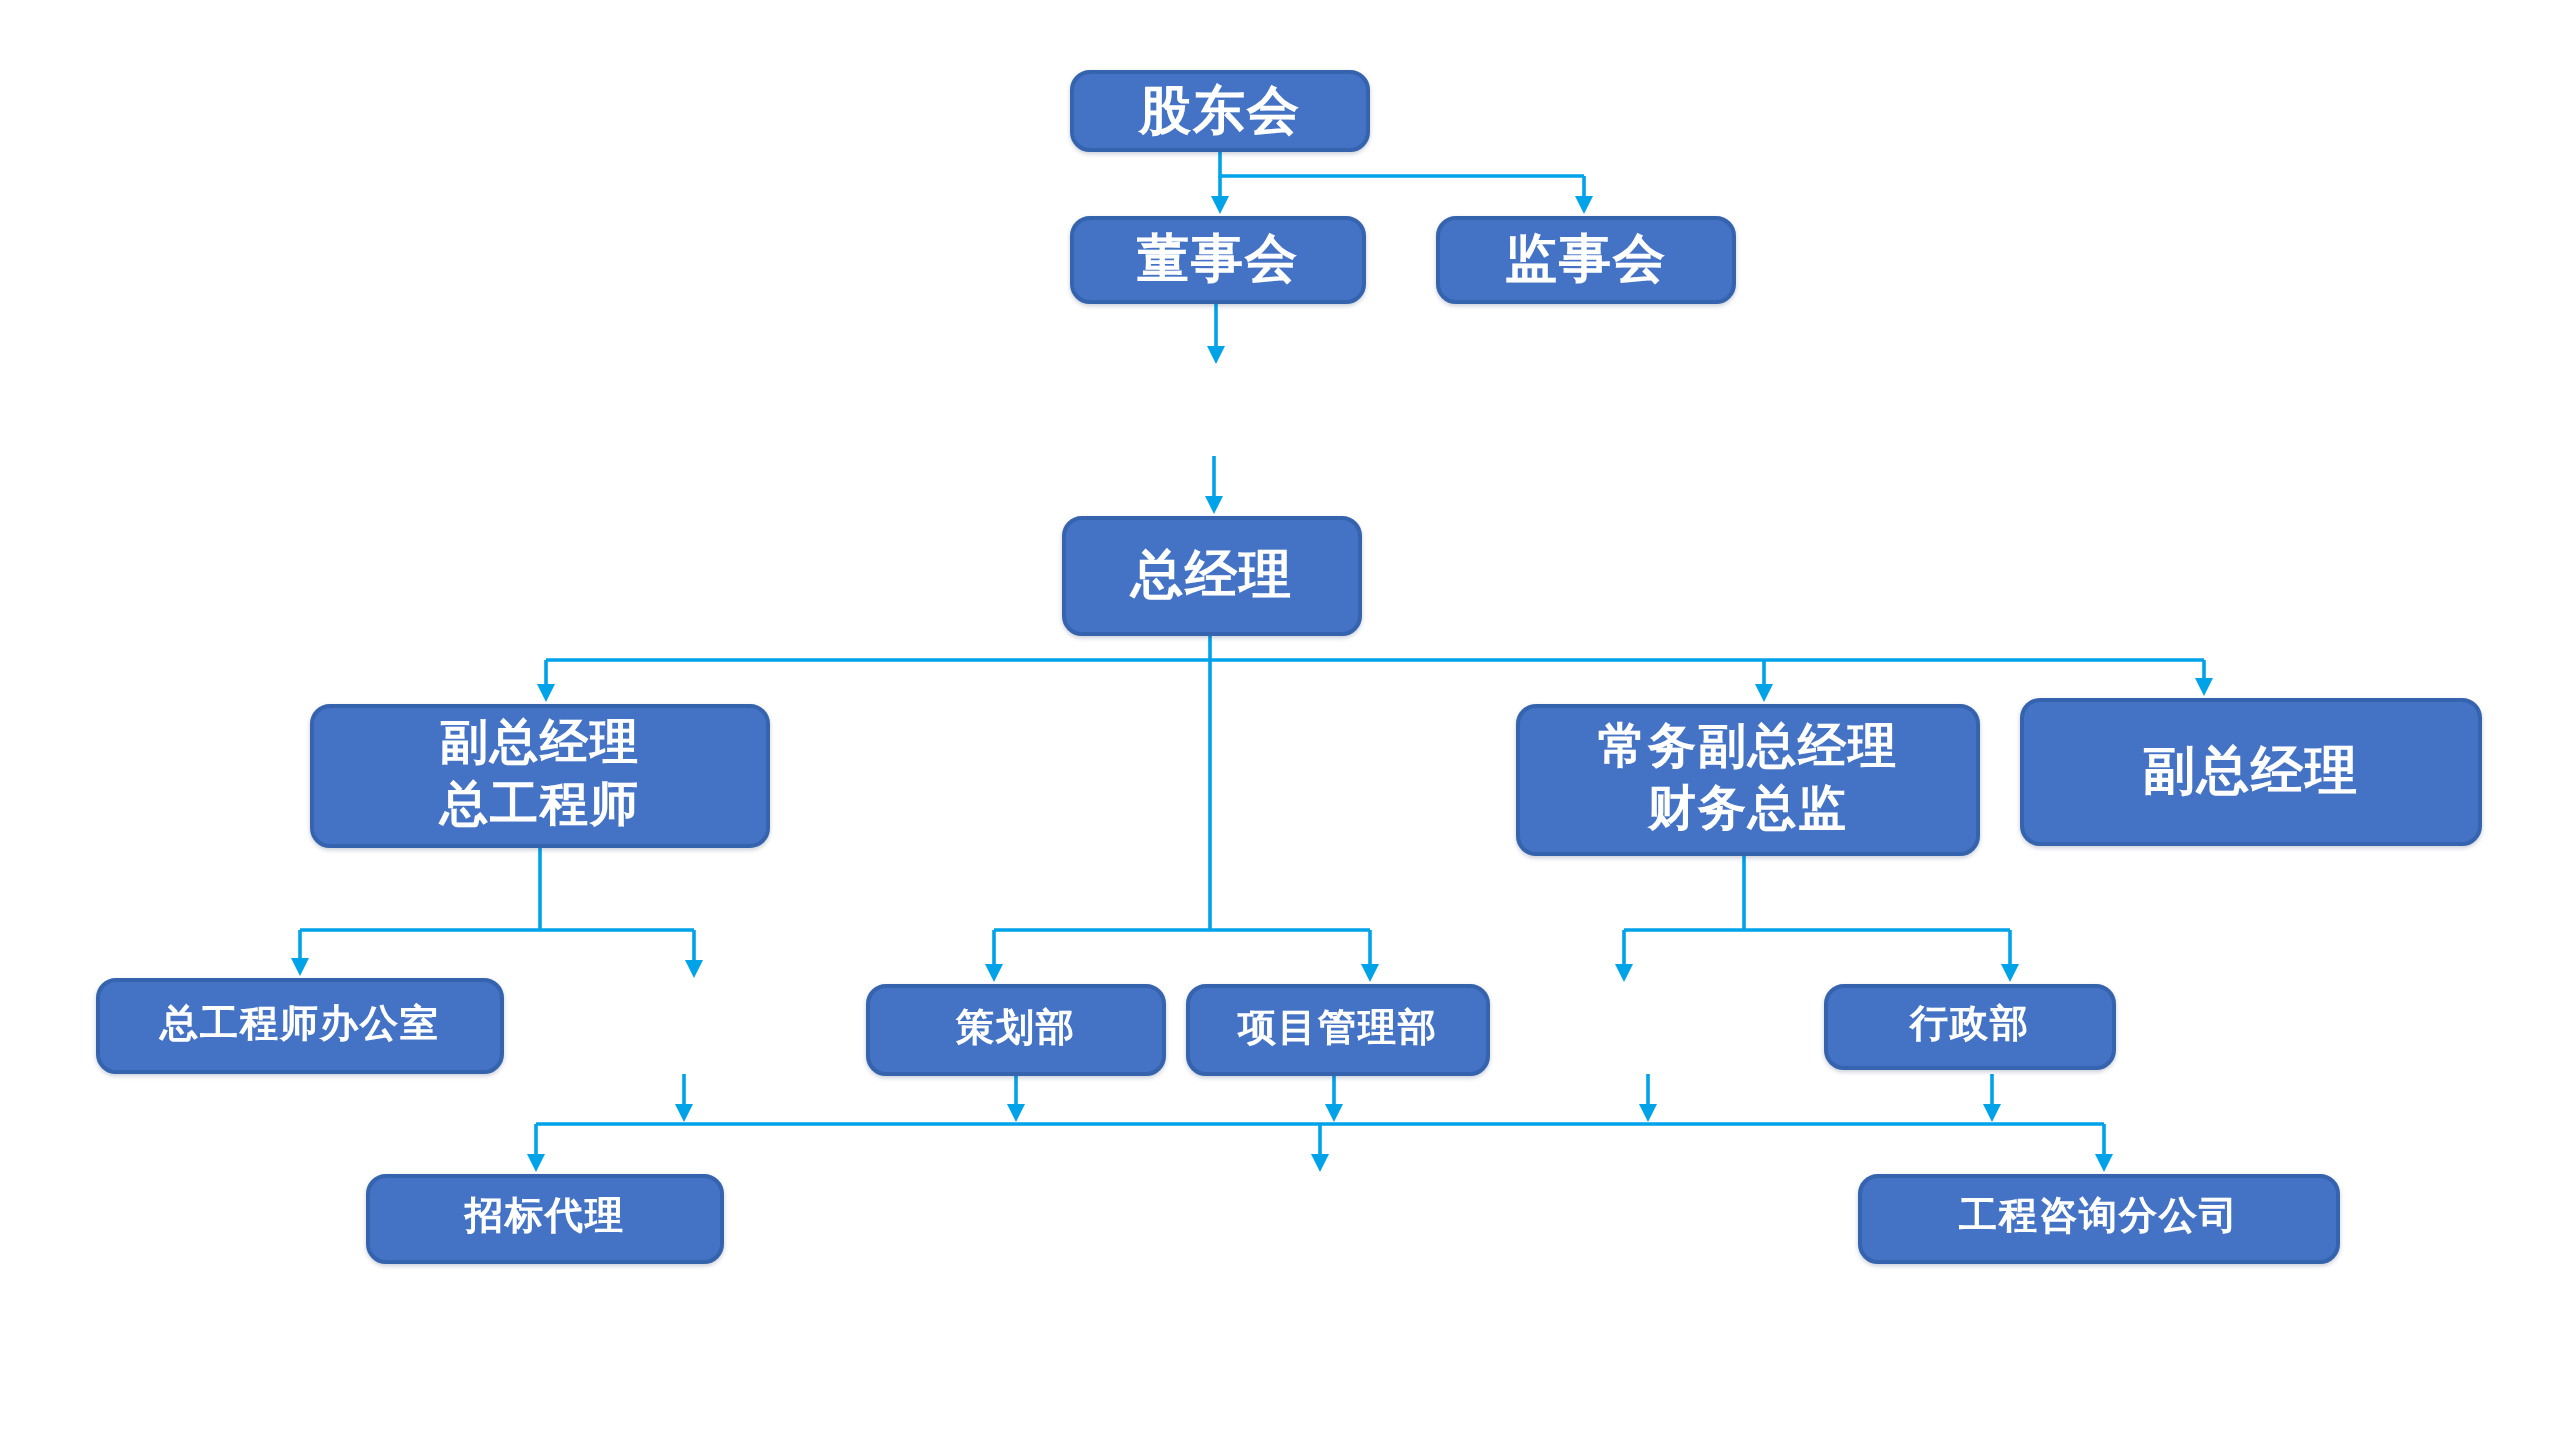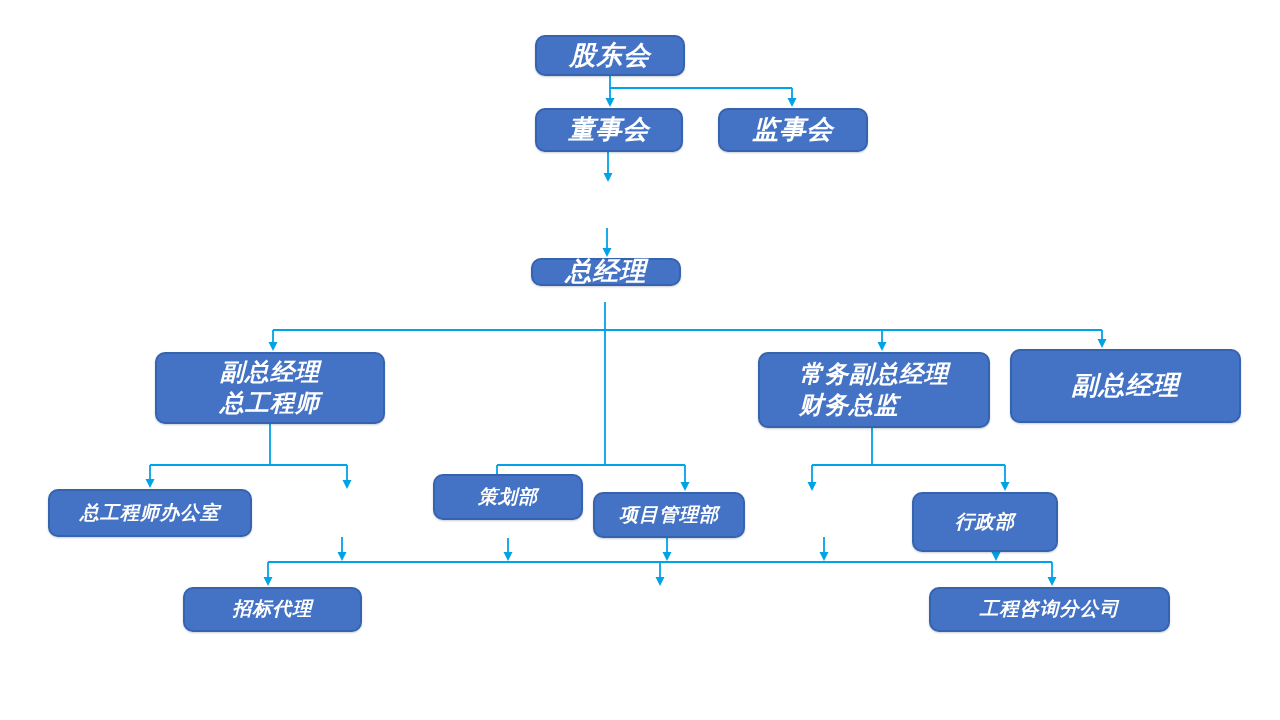--- a/index.html
+++ b/index.html
@@ -42,24 +42,23 @@
     display: flex;
     align-items: center;
     justify-content: center;
     box-shadow: 0 1px 2px rgba(40,60,100,0.25);
   }
   .node .lbl {
     color: var(--node-text);
     font-weight: bold;
     font-size: 26px;
     line-height: 1.28;
-    text-align: left;
+    text-align: center;
     white-space: pre-line;
     letter-spacing: 1px;
-    font-style: italic;
   }
   .node.two-line .lbl { font-size: 24px; }
   .node.small .lbl { font-size: 19px; }
 </style>
 </head>
 <body>
 
 <div class="canvas">
 
   <svg class="edges" width="1280" height="720" viewBox="0 0 1280 720" xmlns="http://www.w3.org/2000/svg">
@@ -117,46 +116,46 @@
   </div>
 
   <div class="node" style="left:535px;top:108px;width:148px;height:44px">
     <span class="lbl">董事会</span>
   </div>
   <div class="node" style="left:718px;top:108px;width:150px;height:44px">
     <span class="lbl">监事会</span>
   </div>
 
 
-  <div class="node" style="left:531px;top:258px;width:150px;height:28px">
+  <div class="node" style="left:531px;top:258px;width:150px;height:60px">
     <span class="lbl">总经理</span>
   </div>
 
   <div class="node two-line" style="left:155px;top:352px;width:230px;height:72px">
     <span class="lbl">副总经理
 总工程师</span>
   </div>
   <div class="node two-line" style="left:758px;top:352px;width:232px;height:76px">
     <span class="lbl">常务副总经理
 财务总监</span>
   </div>
   <div class="node" style="left:1010px;top:349px;width:231px;height:74px">
     <span class="lbl">副总经理</span>
   </div>
 
   <div class="node small" style="left:48px;top:489px;width:204px;height:48px">
     <span class="lbl">总工程师办公室</span>
   </div>
-  <div class="node small" style="left:433px;top:474px;width:150px;height:46px">
+  <div class="node small" style="left:433px;top:492px;width:150px;height:46px">
     <span class="lbl">策划部</span>
   </div>
   <div class="node small" style="left:593px;top:492px;width:152px;height:46px">
     <span class="lbl">项目管理部</span>
   </div>
-  <div class="node small" style="left:912px;top:492px;width:146px;height:60px">
+  <div class="node small" style="left:912px;top:492px;width:146px;height:43px">
     <span class="lbl">行政部</span>
   </div>
 
   <div class="node small" style="left:183px;top:587px;width:179px;height:45px">
     <span class="lbl">招标代理</span>
   </div>
   <div class="node small" style="left:929px;top:587px;width:241px;height:45px">
     <span class="lbl">工程咨询分公司</span>
   </div>
 

